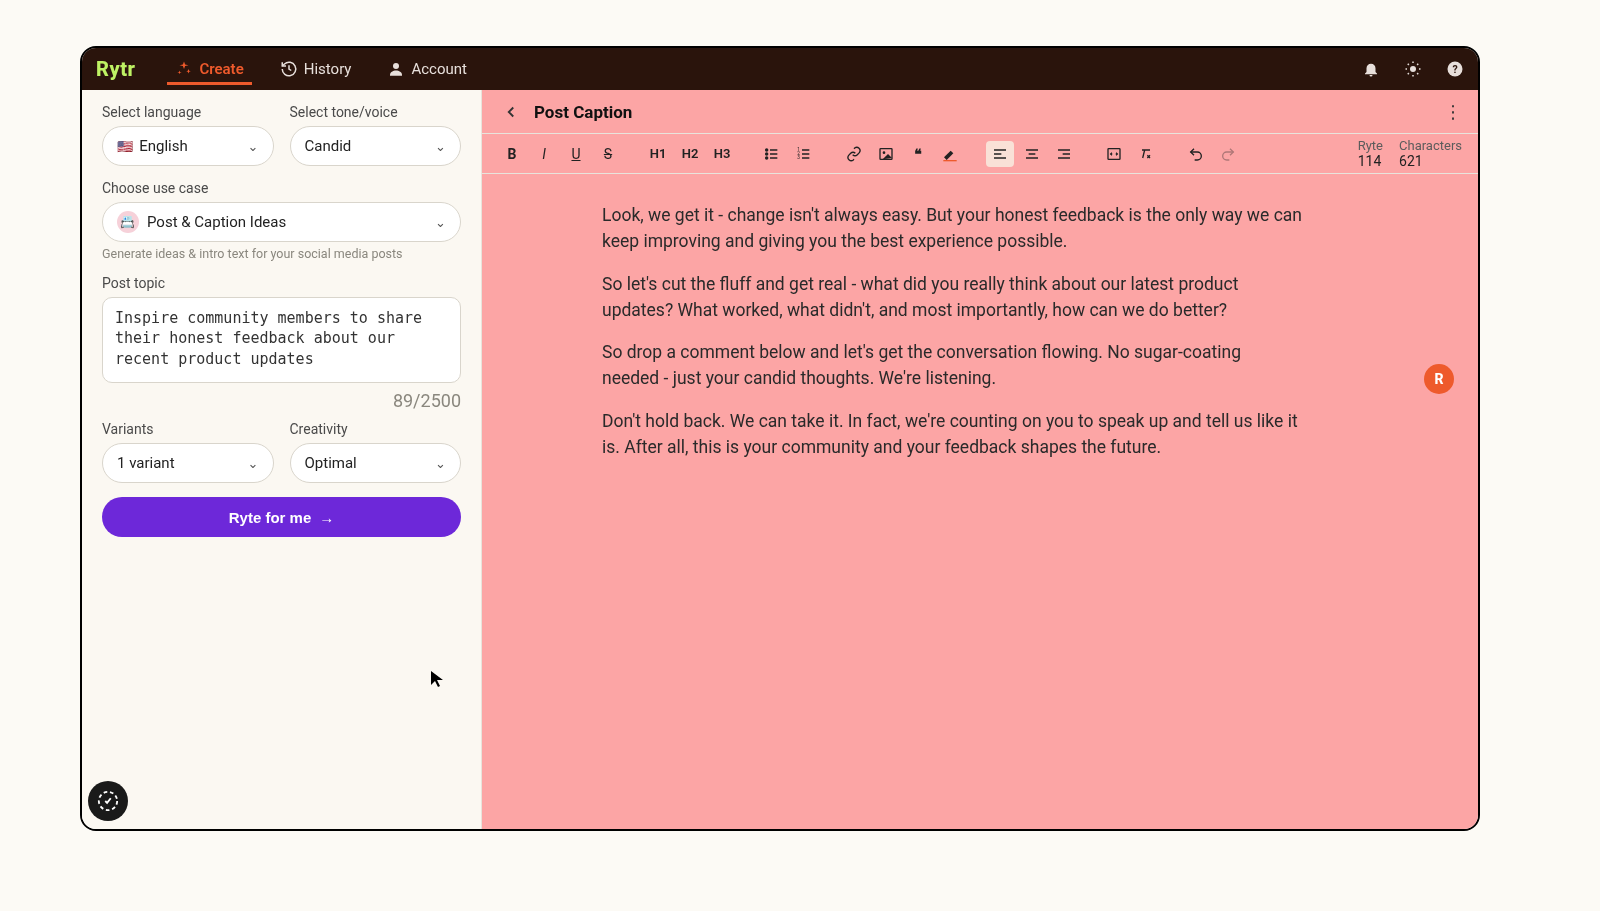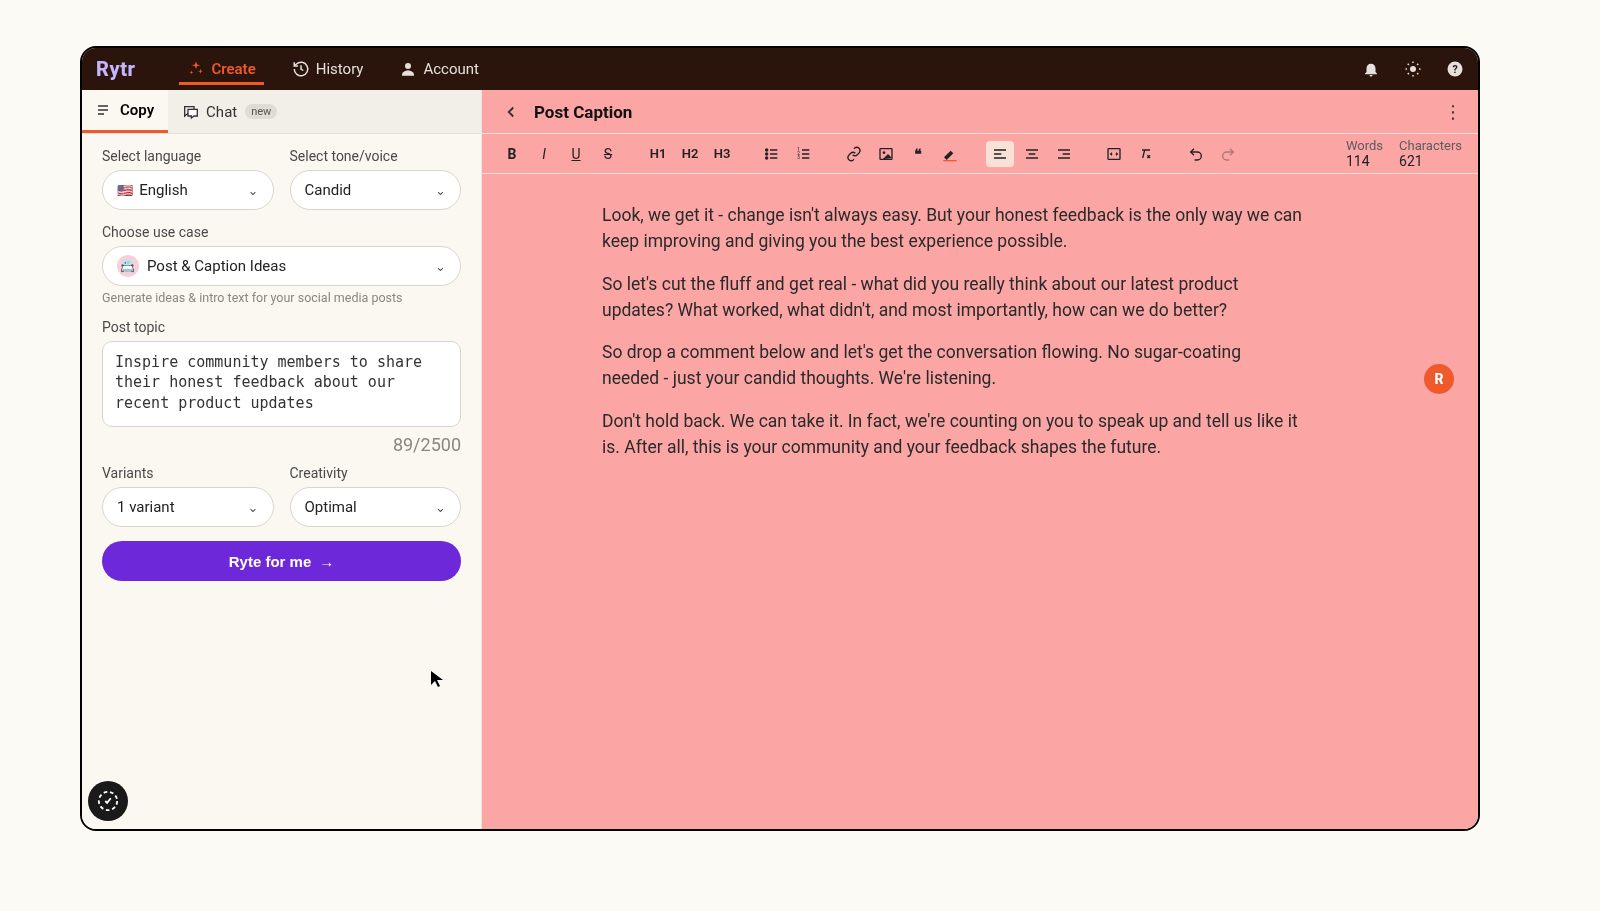--- a/index.html
+++ b/index.html
@@ -20,21 +20,21 @@
   
   .header {
     background: #2a140c;
     height: 42px;
     display: flex; align-items: center;
     padding: 0 14px;
     gap: 20px;
     color: #d9cfc9;
     font-size: 15px;
   }
-  .logo { color: #c4b5fd; font-weight: 800; font-size: 20px; letter-spacing: .5px; margin-right: 24px; }
+  .logo { color: #bef264; font-weight: 800; font-size: 20px; letter-spacing: .5px; margin-right: 12px; }
   .nav-item { display: flex; align-items: center; gap: 6px; padding: 6px 8px; cursor: pointer; color: #e7dfdb; }
   .nav-item.active { color: #ee5a2c; font-weight: 600; border-bottom: 3px solid #ee5a2c; padding-bottom: 4px; }
   .header-right { margin-left: auto; display: flex; gap: 24px; color: #e7dfdb; }
   .icon { width: 18px; height: 18px; display: inline-flex; align-items: center; justify-content: center; }
   .icon svg { width: 100%; height: 100%; }
 
   .body { flex: 1; display: flex; min-height: 0; }
 
   
   .left {
@@ -201,42 +201,20 @@
             <circle cx="12" cy="12" r="10"></circle>
             <text x="12" y="17" text-anchor="middle" font-size="14" fill="#2a140c" font-weight="bold">?</text>
           </svg>
       </span>
     </div>
   </div>
 
   <div class="body">
 
     <div class="left">
-      <div class="tabs">
-        <div class="tab active">
-          <span class="icon" style="width:16px;height:16px">
-            <svg viewBox="0 0 24 24" fill="none" stroke="#333" stroke-width="2.5">
-                <line x1="3" y1="6" x2="18" y2="6"></line>
-                <line x1="3" y1="12" x2="18" y2="12"></line>
-                <line x1="3" y1="18" x2="12" y2="18"></line>
-              </svg>
-          </span>
-          <span>Copy</span>
-        </div>
-        <div class="tab">
-          <span class="icon" style="width:16px;height:16px">
-            <svg viewBox="0 0 24 24" fill="none" stroke="#333" stroke-width="2">
-                <path d="M4 4h14v10H9l-5 4V4z"></path>
-                <path d="M9 8h14v10h-5l-4 3v-3H9V8z" fill="#fff"></path>
-              </svg>
-          </span>
-          <span>Chat</span>
-          <span class="badge">new</span>
-        </div>
-      </div>
 
       <div class="panel">
         <div class="row">
           <div class="field">
             <label class="field-label">Select language</label>
             <div class="select">
               <span><span class="flag">🇺🇸</span><span>English</span></span>
               <span class="chev">⌄</span>
             </div>
           </div>
@@ -404,21 +382,21 @@
         </div>
         <div class="tb" style="opacity:.35">
           <svg width="16" height="16" viewBox="0 0 24 24" fill="none" stroke="#222" stroke-width="2">
               <path d="M15 14l5-5-5-5"></path>
               <path d="M20 9H10a6 6 0 0 0 0 12h4"></path>
             </svg>
         </div>
 
         <div class="stats">
           <div class="stat">
-            <div class="sl">Words</div>
+            <div class="sl">Ryte</div>
             <div class="sv">114</div>
           </div>
           <div class="stat">
             <div class="sl">Characters</div>
             <div class="sv">621</div>
           </div>
         </div>
       </div>
 
       <div class="editor">

